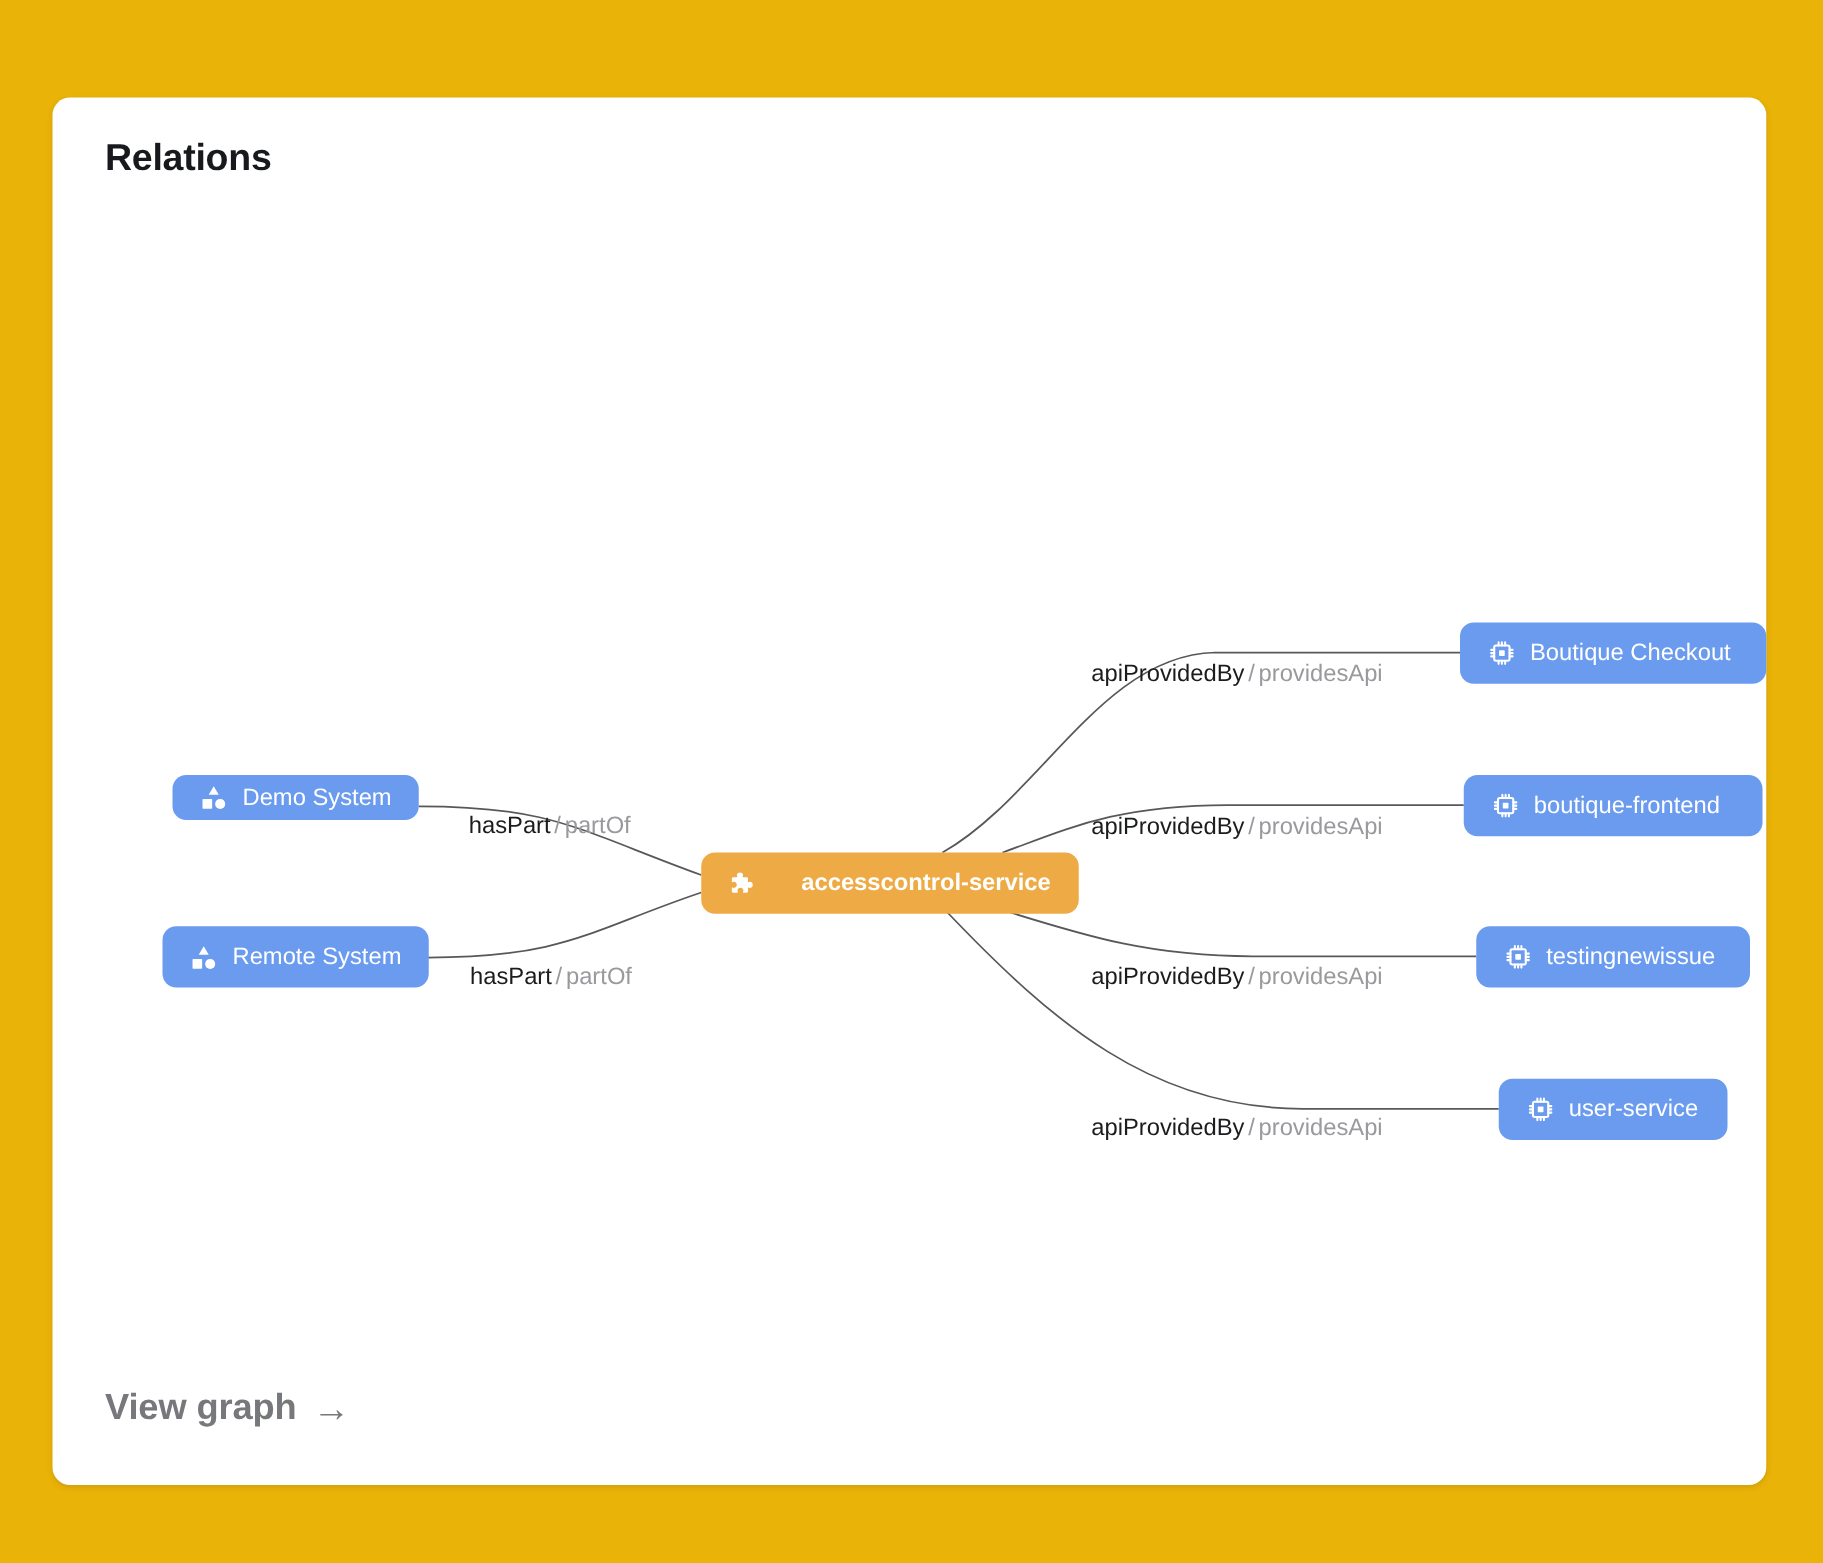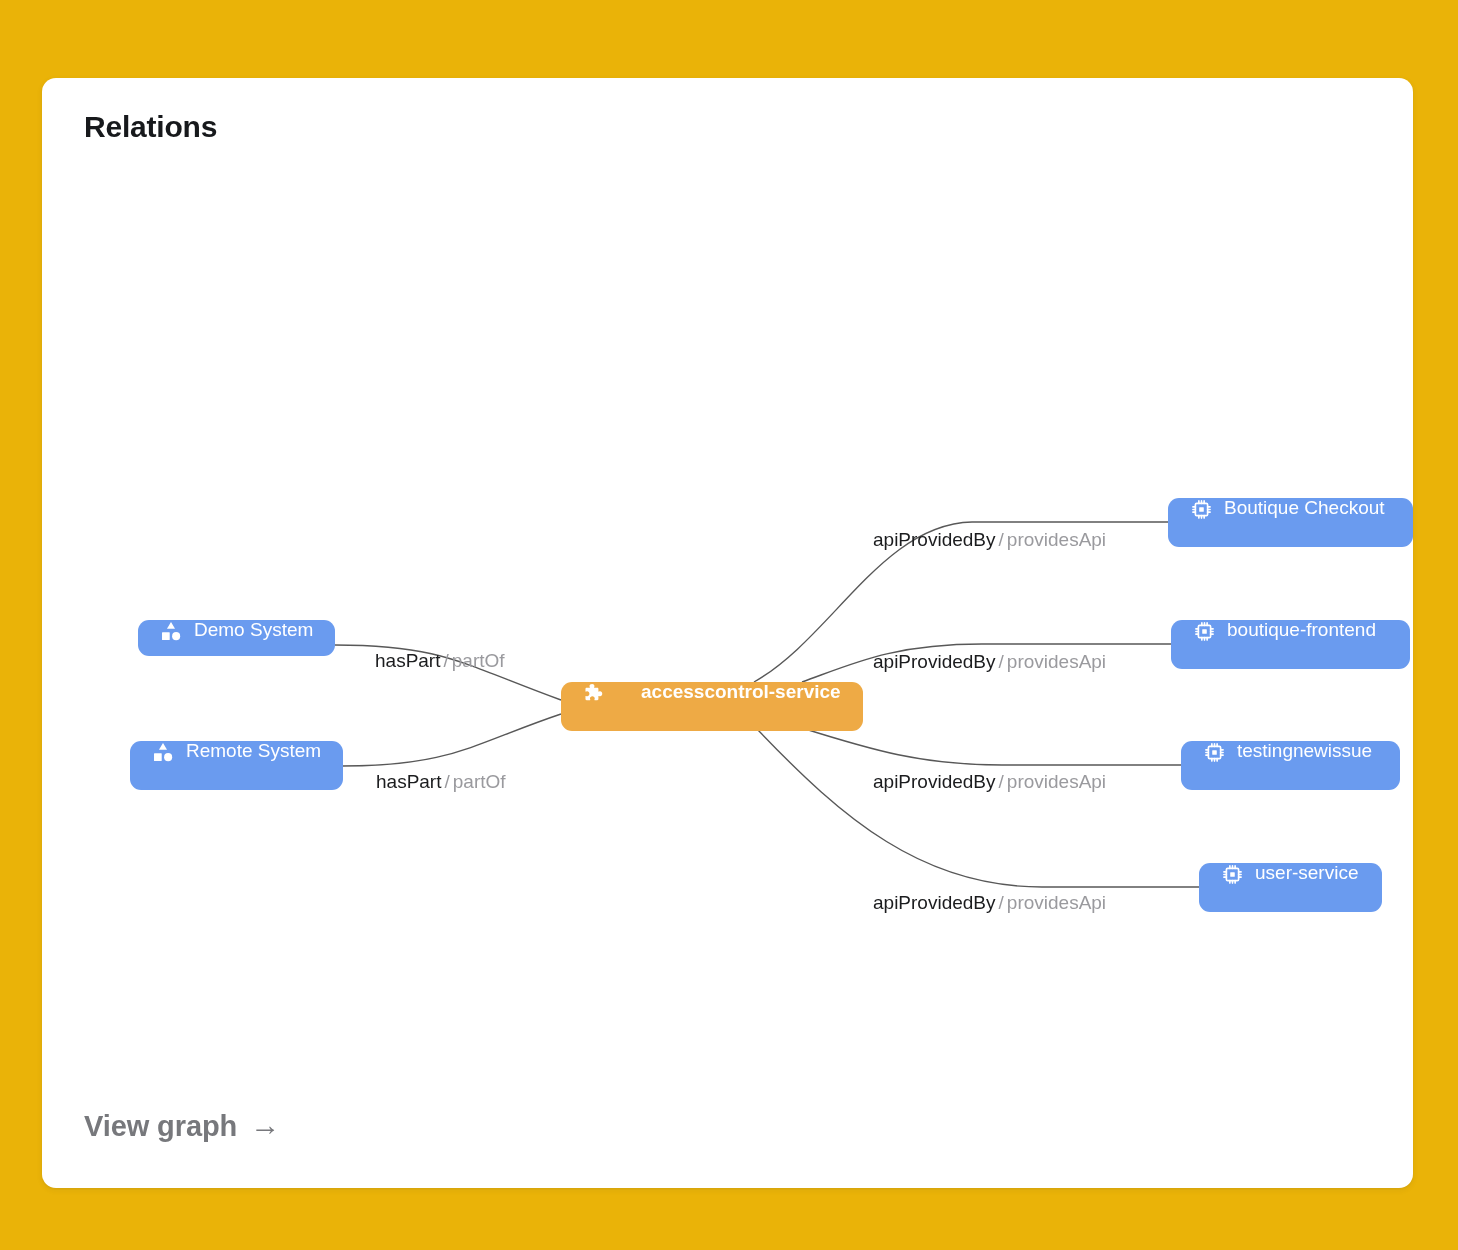--- a/index.html
+++ b/index.html
@@ -62,21 +62,21 @@
   .edge-path {
     fill: none;
     stroke: #585858;
     stroke-width: 1.4;
   }
 
   
   .node {
     position: absolute;
     display: flex;
-    align-items: flex-start;
+    align-items: center;
     gap: 12px;
     height: 49px;
     padding: 0 22px;
     border-radius: 11px;
     white-space: nowrap;
     cursor: pointer;
   }
 
   .node.kind-system,
   .node.kind-component {
@@ -120,21 +120,21 @@
   .edge-label .rel-fwd { color: #1b1c1e; }
   .edge-label .rel-sep { color: #9a9a9e; padding: 0 3px; }
   .edge-label .rel-rev { color: #9a9a9e; }
 
   
   .view-graph {
     position: absolute;
     left: 42px;
     top: 1032px;
     display: inline-flex;
-    align-items: flex-start;
+    align-items: flex-end;
     gap: 13px;
     font-size: 29px;
     font-weight: 700;
     color: #77787c;
     cursor: pointer;
     letter-spacing: -0.1px;
   }
   .view-graph .arrow {
     display: inline-flex;
     align-items: center;

